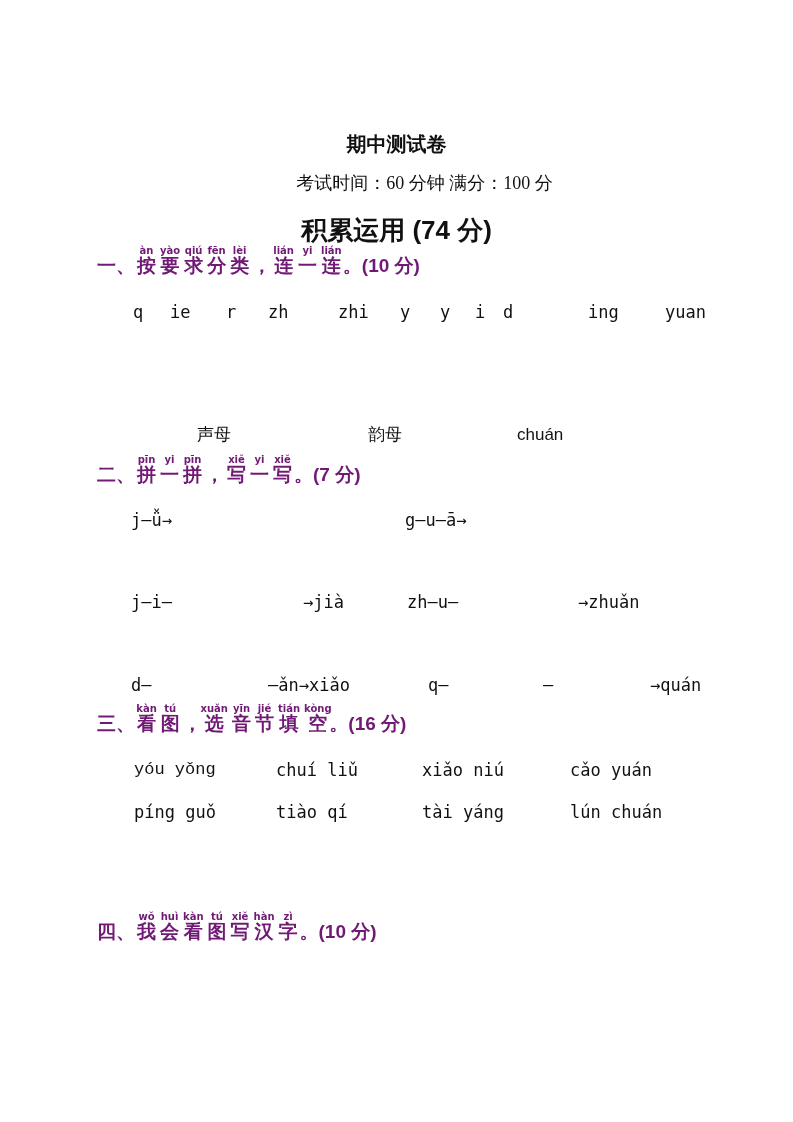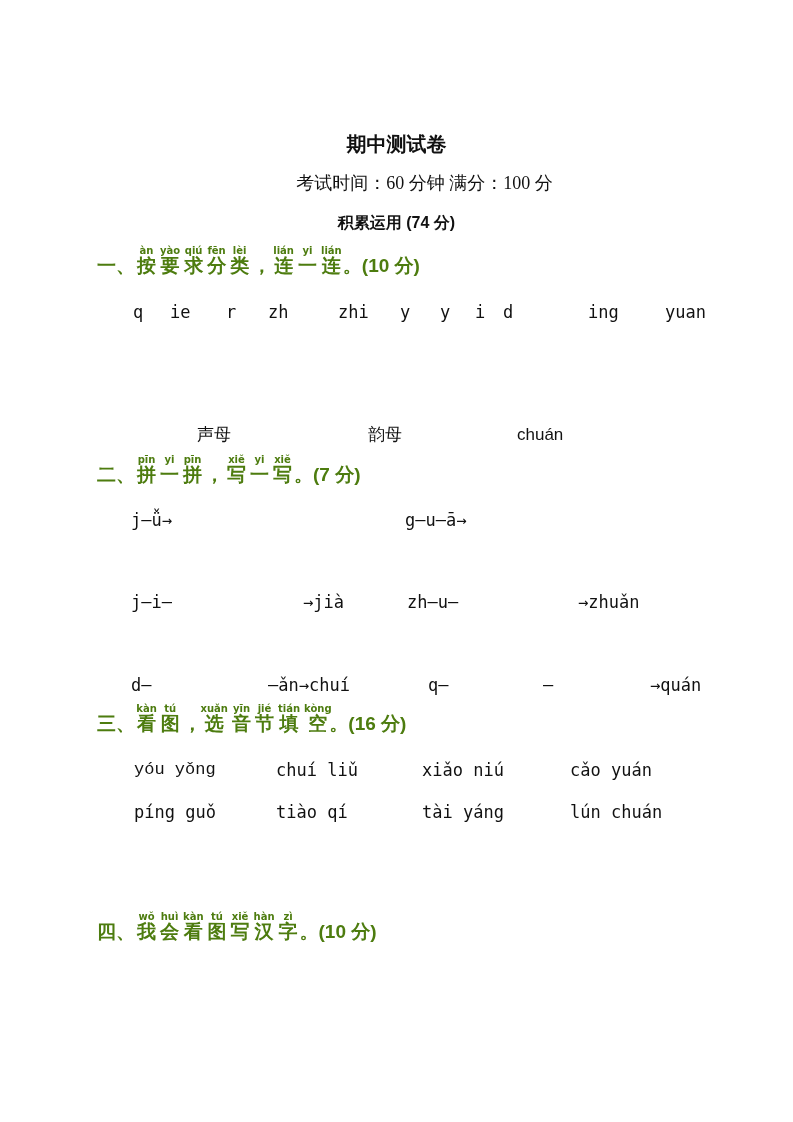--- a/index.html
+++ b/index.html
@@ -30,30 +30,30 @@
     text-align: center;
     font-family: "Liberation Serif", serif;
     font-size: 18px;
     color: #111111;
   }
   .section-title {
     left: 0; width: 100%;
     text-align: center;
     font-family: "Liberation Sans", sans-serif;
     font-weight: bold;
-    font-size: 16px;
+    font-size: 26px;
     color: #111111;
   }
 
   .q-heading {
     font-family: "Liberation Sans", sans-serif;
     font-weight: bold;
     font-size: 19px;
     line-height: 22px;
-    color: #4d7c0f;
+    color: #701a75;
   }
   .q-heading .ruby-run ruby {
     ruby-position: over;
     margin: 0 2px;
   }
   .q-heading .ruby-run rt {
     font-family: "DejaVu Sans", sans-serif;
     font-weight: bold;
     font-size: 10px;
     line-height: 11px;
@@ -112,21 +112,21 @@
 
   <span class="abs mono" style="left:131px; top:508px;">j—ǚ→</span>
   <span class="abs mono" style="left:405px; top:508px;">g—u—ā→</span>
 
   <span class="abs mono" style="left:131px; top:590px;">j—i—</span>
   <span class="abs mono" style="left:303px; top:590px;">→jià</span>
   <span class="abs mono" style="left:407px; top:590px;">zh—u—</span>
   <span class="abs mono" style="left:578px; top:590px;">→zhuǎn</span>
 
   <span class="abs mono" style="left:131px; top:673px;">d—</span>
-  <span class="abs mono" style="left:268px; top:673px;">—ǎn→chuí</span>
+  <span class="abs mono" style="left:268px; top:673px;">—ǎn→xiǎo</span>
   <span class="abs mono" style="left:428px; top:673px;">q—</span>
   <span class="abs mono" style="left:543px; top:673px;">—</span>
   <span class="abs mono" style="left:650px; top:673px;">→quán</span>
 
   <div class="abs q-heading" style="left:97px; top:704px;">
     <span class="q-number">三、</span><span class="ruby-run"><ruby>看<rt>kàn</rt></ruby><ruby>图<rt>tú</rt></ruby><span class="plain">，</span><ruby>选<rt>xuǎn</rt></ruby><ruby>音<rt>yīn</rt></ruby><ruby>节<rt>jié</rt></ruby><ruby>填<rt>tián</rt></ruby><ruby>空<rt>kòng</rt></ruby></span><span class="q-points">。(16 分)</span>
   </div>
 
   <span class="abs mono" style="left:134px; top:758px;font-family:Liberation Mono, monospace;">yóu yǒng</span>
   <span class="abs mono" style="left:276px; top:758px;">chuí liǔ</span>

